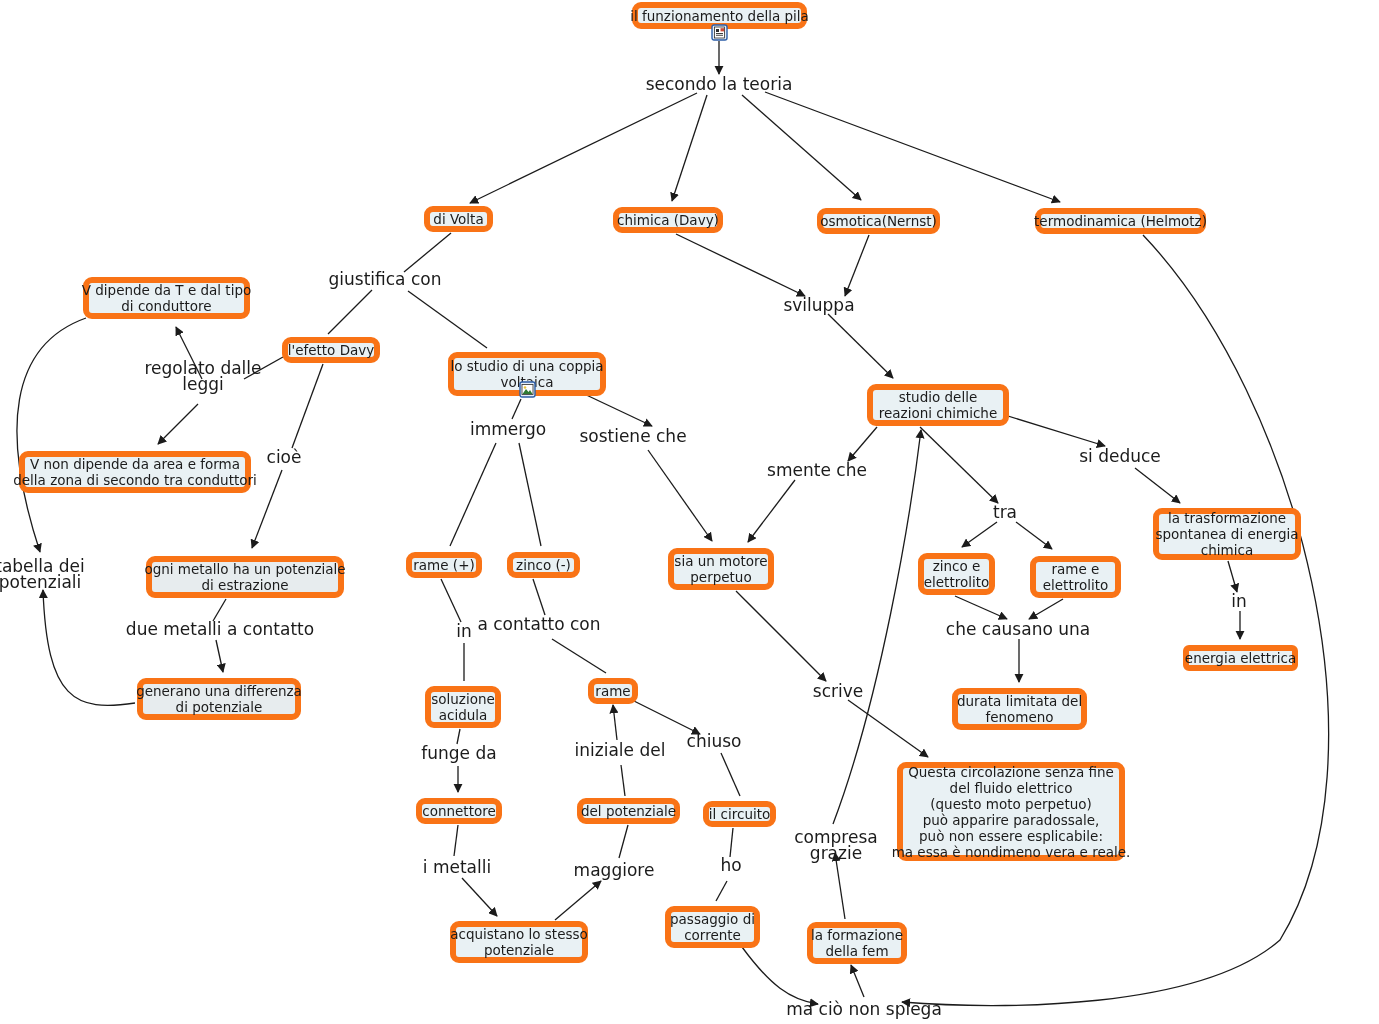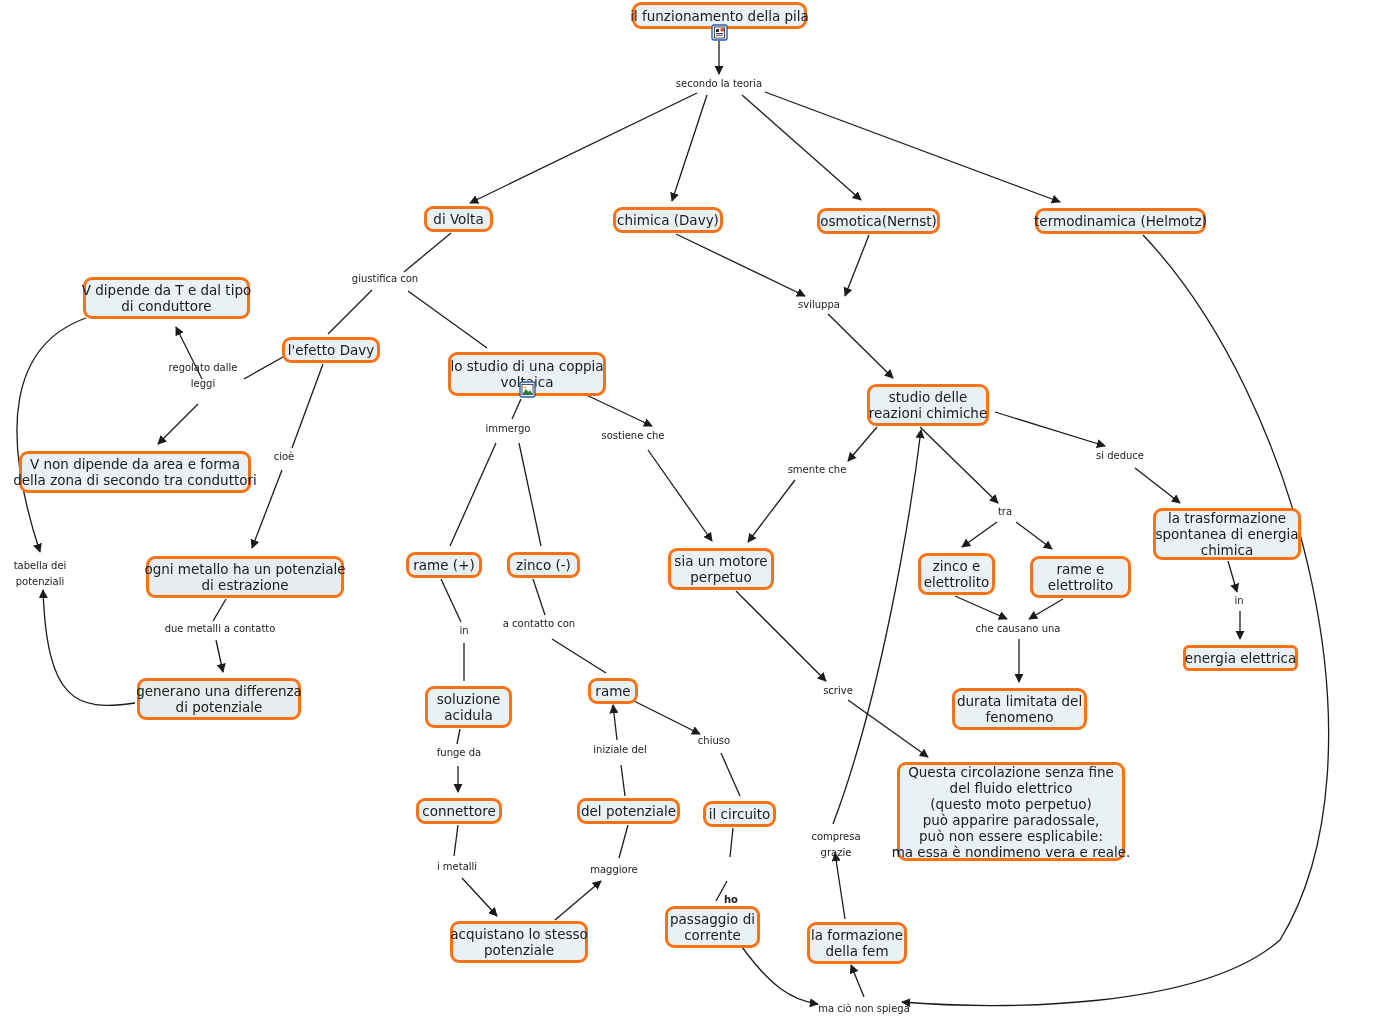--- a/index.html
+++ b/index.html
@@ -19,38 +19,38 @@
     position: absolute;
     left: 0; top: 0;
     width: 1379px;
     height: 1024px;
     pointer-events: none;
   }
   .node {
     position: absolute;
     box-sizing: border-box;
     background: #e9f1f4;
-    border: 3px solid #f97316;
+    border: 6px solid #f97316;
     border-radius: 9px;
     color: #1b1b1b;
     font-size: 13.5px;
     line-height: 16px;
     text-align: center;
     display: flex;
     align-items: center;
     justify-content: center;
     padding: 3px 9px;
     white-space: pre;
     z-index: 3;
   }
   .node.grayish { background: #e7ecee; }
   .label {
     position: absolute;
     color: #1b1b1b;
-    font-size: 10px;
+    font-size: 17px;
     line-height: 16px;
     text-align: center;
     white-space: pre;
     background: transparent;
     z-index: 2;
     transform: translateX(-50%);
   }
   .nodeicon {
     position: absolute;
     width: 17px;
@@ -195,42 +195,42 @@
     <svg width="17" height="17" viewBox="0 0 17 17">
       <rect x="1" y="1" width="15" height="15" rx="2" fill="#e4edf7" stroke="#2c5ea8" stroke-width="1.4"></rect>
       <rect x="3" y="3.5" width="11" height="10" fill="#ffffff" stroke="#2b2b2b" stroke-width="0.8"></rect>
       <circle cx="6" cy="6.5" r="1.3" fill="#e8c43c"></circle>
       <path d="M 3.5 13 L 7 8 L 9.5 11 L 11 9 L 13.5 13 Z" fill="#2f7a34"></path>
     </svg>
   </span>
 
   <div class="node" style="left:19px;top:451px;width:232px;height:42px;">V non dipende da area e forma
 della zona di secondo tra conduttori</div>
-  <div class="node" style="left:867px;top:384px;width:122px;height:42px;">studio delle
+  <div class="node" style="left:867px;top:384px;width:142px;height:42px;">studio delle
 reazioni chimiche</div>
   <div class="node grayish" style="left:146px;top:556px;width:198px;height:42px;">ogni metallo ha un potenziale
 di estrazione</div>
   <div class="node" style="left:406px;top:552px;width:76px;height:26px;">rame (+)</div>
   <div class="node" style="left:507px;top:552px;width:73px;height:26px;">zinco (-)</div>
   <div class="node" style="left:668px;top:548px;width:106px;height:42px;">sia un motore
 perpetuo</div>
   <div class="node" style="left:918px;top:553px;width:77px;height:42px;">zinco e
 elettrolito</div>
-  <div class="node" style="left:1030px;top:556px;width:101px;height:42px;">rame e
+  <div class="node" style="left:1030px;top:556px;width:91px;height:42px;">rame e
 elettrolito</div>
   <div class="node" style="left:1153px;top:508px;width:148px;height:52px;">la trasformazione
 spontanea di energia
 chimica</div>
   <div class="node grayish" style="left:137px;top:678px;width:164px;height:42px;">generano una differenza
 di potenziale</div>
   <div class="node" style="left:1183px;top:645px;width:115px;height:26px;border-radius:6px;">energia elettrica</div>
   <div class="node" style="left:588px;top:678px;width:50px;height:26px;">rame</div>
   <div class="node" style="left:952px;top:688px;width:135px;height:42px;">durata limitata del
 fenomeno</div>
-  <div class="node" style="left:425px;top:686px;width:87px;height:42px;">soluzione
+  <div class="node" style="left:425px;top:686px;width:76px;height:42px;">soluzione
 acidula</div>
   <div class="node" style="left:703px;top:801px;width:73px;height:26px;">il circuito</div>
   <div class="node" style="left:416px;top:798px;width:86px;height:26px;">connettore</div>
   <div class="node" style="left:577px;top:798px;width:103px;height:26px;">del potenziale</div>
   <div class="node" style="left:897px;top:762px;width:228px;height:99px;">Questa circolazione senza fine
 del fluido elettrico
 (questo moto perpetuo)
 può apparire paradossale,
 può non essere esplicabile:
 ma essa è nondimeno vera e reale.</div>
@@ -260,16 +260,16 @@
   <div class="label" style="left:1018px;top:621px;">che causano una</div>
   <div class="label" style="left:1239px;top:593px;">in</div>
   <div class="label" style="left:838px;top:683px;">scrive</div>
   <div class="label" style="left:714px;top:733px;">chiuso</div>
   <div class="label" style="left:459px;top:745px;">funge da</div>
   <div class="label" style="left:620px;top:742px;">iniziale del</div>
   <div class="label" style="left:836px;top:829px;">compresa
 grazie</div>
   <div class="label" style="left:457px;top:859px;">i metalli</div>
   <div class="label" style="left:614px;top:862px;">maggiore</div>
-  <div class="label" style="left:731px;top:892px;font-weight:bold;">ho</div>
+  <div class="label" style="left:731px;top:857px;">ho</div>
   <div class="label" style="left:864px;top:1001px;">ma ciò non spiega</div>
 
 </div>
 
 </body></html>

